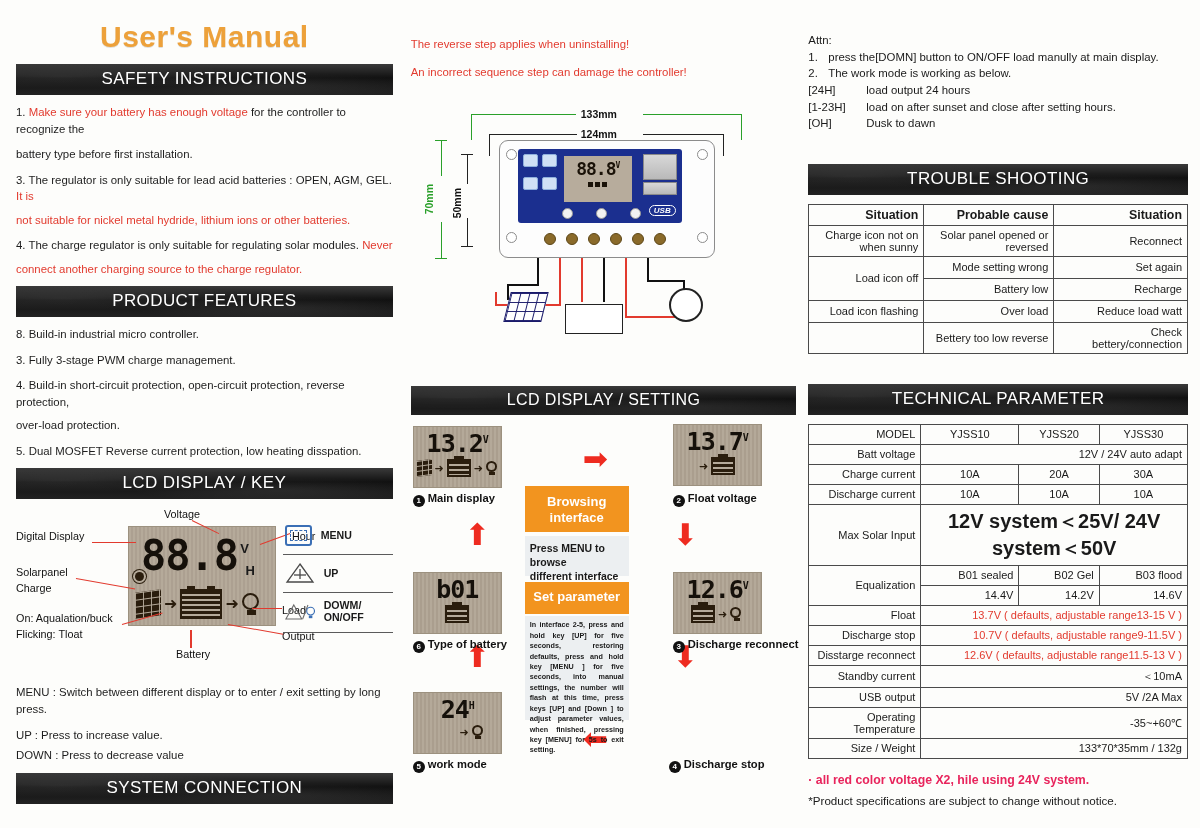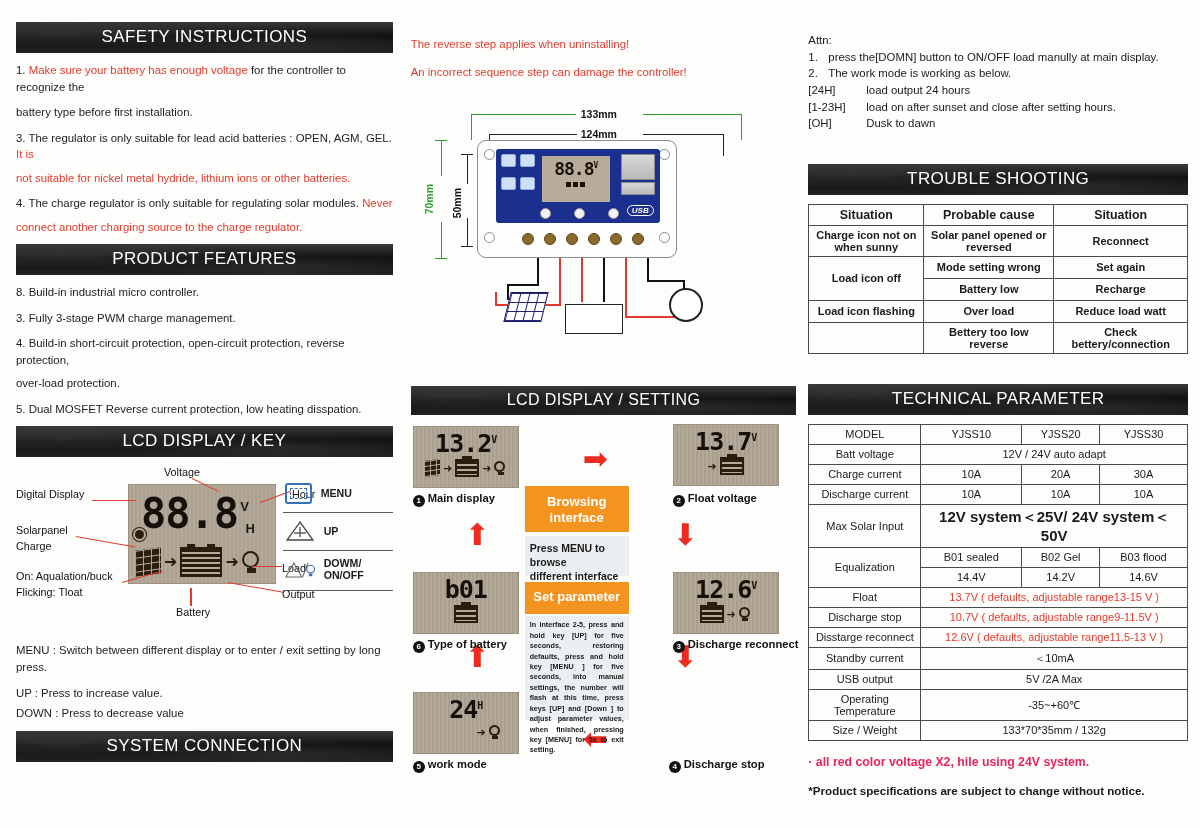--- a/index.html
+++ b/index.html
@@ -86,21 +86,21 @@
   .tri { width:30px; height:22px; }
 
   
   .dimwrap { position:relative; height:300px; margin-top: 6px; }
   .dimtxt { position:absolute; font-size:10.5px; font-weight:bold; color:#111; }
   .dimline { position:absolute; background:#2aa02a; height:1px; }
   .dimline.blk { background:#222; }
   .dimvert { position:absolute; width:1px; background:#2aa02a; }
   .dimvert.blk { background:#222; }
   .device {
-    position:absolute; left:66px; top:48px; width:200px; height:118px;
+    position:absolute; left:88px; top:48px; width:216px; height:118px;
     background:#fdfdfd; border:1.5px solid #8c8c8c; border-radius:9px;
   }
   .devface {
     position:absolute; left:18px; top:8px; width:164px; height:74px;
     background:#1b2f8f; border-radius:3px;
   }
   .devlcd { position:absolute; left:46px; top:7px; width:68px; height:46px; background:#b7ac9c; }
   .devlcd .n { font-family:"DejaVu Sans Mono", monospace; font-size:18px; font-weight:bold; color:#1a1208; text-align:center; margin-top:2px; letter-spacing:-1px; }
   .devlcd .icons{ display:flex; justify-content:center; align-items:center; gap:2px; margin-top:3px; }
   .mini-sq { width:5px;height:5px;background:#1a1208; }
@@ -119,58 +119,59 @@
   .wireh { position:absolute; height:2px; background:#111; }
   .wireh.red { background:#e23a2e; }
   .solarpv { position:absolute; width:38px; height:30px; background:#fff; border:1.5px solid #1a1a6a; transform:skewX(-14deg);
              background-image: linear-gradient(#1a1a6a 1px,transparent 1px), linear-gradient(90deg,#1a1a6a 1px,transparent 1px);
              background-size:9px 9px; }
   .battbox { position:absolute; width:58px; height:30px; background:#fff; border:1.5px solid #222; }
   .lampbig { position:absolute; width:34px; height:34px; border:2px solid #222; border-radius:50%; background:#fff; }
 
   
   .setgrid { position:relative; height:400px; }
-  .shot { position:absolute; width:106px; height:62px;
+  .shot { position:absolute; width:89px; height:62px;
           background: repeating-linear-gradient(90deg,#b4a999 0 2px,#aa9e8e 2px 4px);
           border:1px solid #9c917f; }
   .shot .val { font-family:"DejaVu Sans Mono", monospace; font-size:25px; font-weight:bold;
                color:#15100a; text-align:center; letter-spacing:-1px; padding-top:2px; }
   .shot .sup { font-size:10px; vertical-align:super; font-weight:bold; }
   .shot .row { display:flex; align-items:center; justify-content:center; gap:3px; margin-top:1px; }
   .cap { position:absolute; font-size:11.2px; font-weight:bold; color:#111; white-space:nowrap; }
   .bullet { display:inline-block; width:12px; height:12px; border-radius:50%; background:#111; color:#fff;
             font-size:8px; text-align:center; line-height:12px; margin-right:3px; vertical-align:-1px; }
   .orange { position:absolute; background:#f2941f; color:#fff; font-weight:bold; text-align:center; }
   .greybox { position:absolute; background:#eceff1; }
   .arw { position:absolute; color:#ee2b20; font-size:30px; line-height:1; }
 
   
   .attn { font-size:11.4px; line-height:1.46; }
   .attn .r { display:flex; }
   .attn .k { width:58px; flex:none; }
   .attn .n { width:20px; flex:none; }
   table { border-collapse: collapse; width:100%; font-size:11px; }
-  table td, table th { border:1px solid #4a4a4a; padding:3px 5px; text-align:center; vertical-align:middle; }
+  table td, table th { border:1px solid #4a4a4a; padding:3px 5px; text-align:right; vertical-align:middle; }
   table th { font-weight:bold; font-size:12.4px; }
-  .tbl-trouble td { height:22px;font-weight:bold; }
+  .tbl-trouble td { height:22px; }
   .tbl-tech td { height:20px; }
   .tbl-tech .lbl-c { width:112px; }
   .ctr { text-align:center; }
-  .big { font-size:15px; font-weight:bold; }
+  .big { font-size:20px; font-weight:bold; }
   .foot-red { color:#e8245c; font-weight:bold; font-size:12.3px; margin-top:14px; }
-  .foot-blk { font-weight:bold; font-size:11.6px; margin-top:15px; }
+  .foot-blk { font-weight:normal; font-size:11.6px; margin-top:7px; }
 </style>
 </head>
 <body>
 
 <div class="page">
  <div class="cols">
 
   <div class="col-left">
 
+    <div class="manual-title">User's Manual</div>
 
     <div class="bar">SAFETY INSTRUCTIONS</div>
 
     <p class="para">
       <span>1. </span><span class="red">Make sure your battery has enough voltage</span><span> for the controller to recognize the</span>
     </p>
     <p class="para">battery type before first installation.</p>
     <p class="para tight">
       <span>3. </span><span>The regulator is only suitable for lead acid batteries : OPEN, AGM, GEL. </span><span class="red">It is</span>
     </p>

